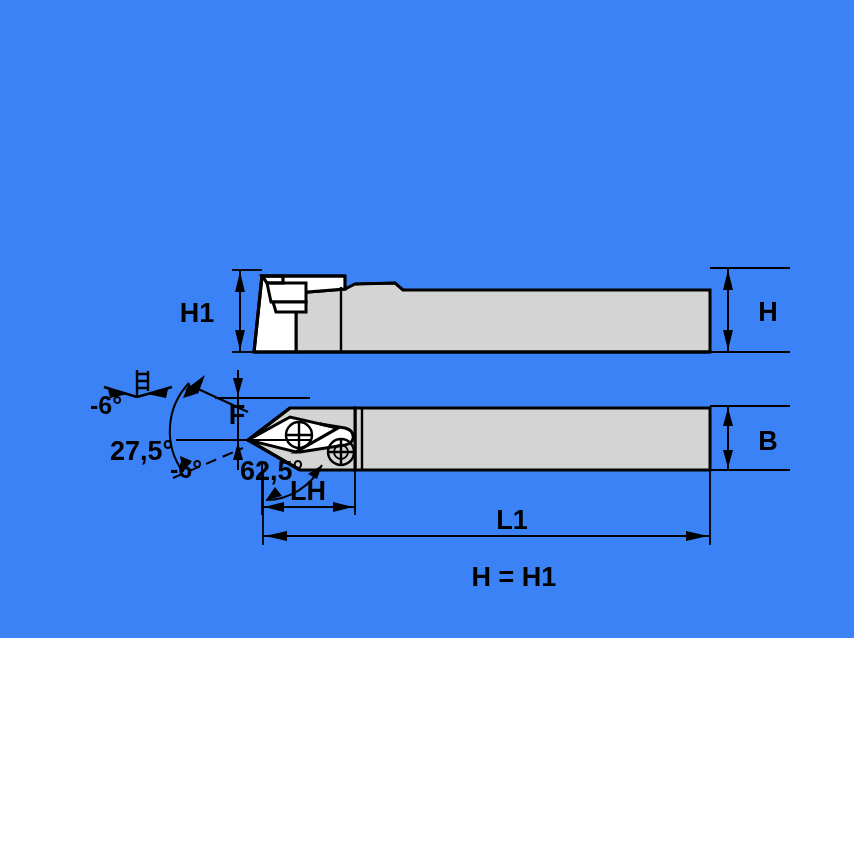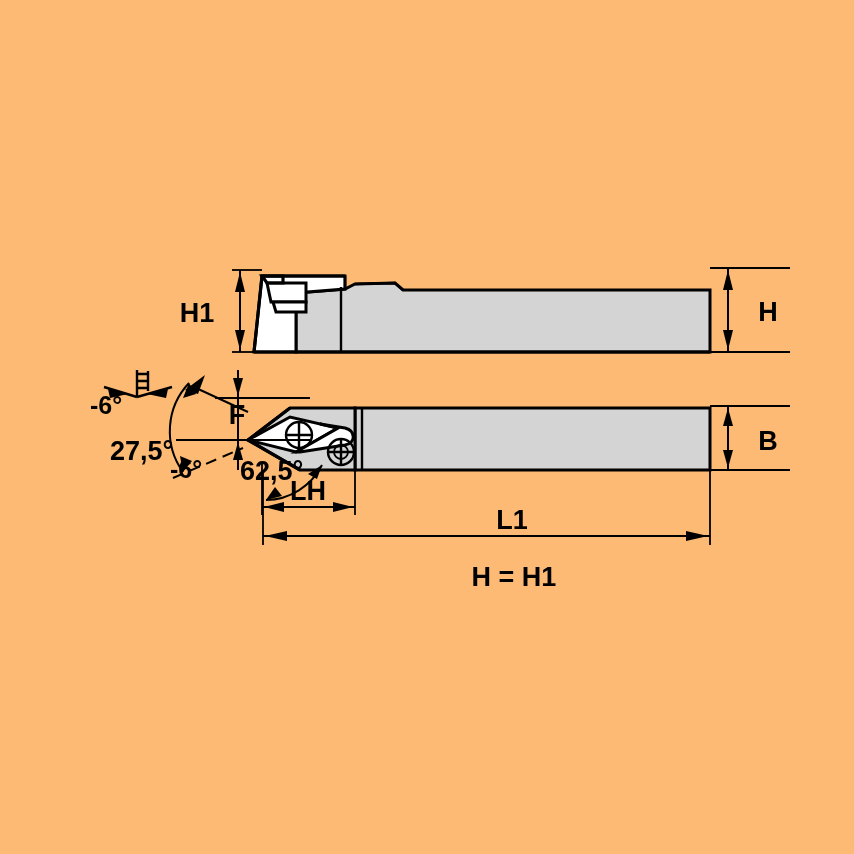--- a/index.html
+++ b/index.html
@@ -9,22 +9,22 @@
   }
   body {
     width: 854px;
     height: 854px;
     font-family: "Liberation Sans", sans-serif;
     overflow: hidden;
   }
   #drawing-root {
     position: relative;
     width: 854px;
-    height: 854px;
-    background: #fdba74;
+    height: 638px;
+    background: #3b82f6;
   }
   svg#tool-drawing {
     display: block;
     width: 854px;
     height: 854px;
   }
   .dim-text {
     font-family: "Liberation Sans", sans-serif;
     font-weight: bold;
     fill: #000000;

